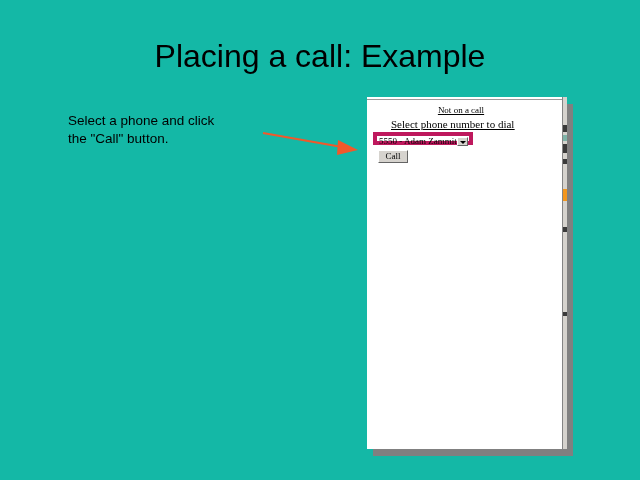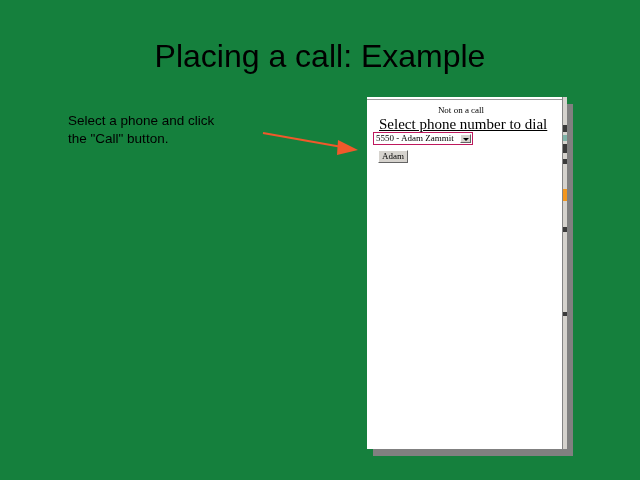--- a/index.html
+++ b/index.html
@@ -14,21 +14,21 @@
     font-family: "Liberation Sans", sans-serif;
     overflow: hidden;
     position: relative;
   }
 
   #slide {
     position: absolute;
     left: 0; top: 0;
     width: 640px;
     height: 480px;
-    background: #15803d;
+    background: #14b8a6;
   }
 
   
   #slide-title {
     position: absolute;
     left: 0;
     top: 37px;
     width: 640px;
     text-align: center;
     font-family: "Liberation Sans", sans-serif;
@@ -139,43 +139,44 @@
   }
 
   
   .screenshot-content {
     position: absolute;
     left: 0;
     top: 4px;
     width: 192px;
     font-family: "Liberation Serif", serif;
     color: #000000;
+    text-decoration: underline;
   }
   #call-status {
     text-align: center;
     font-size: 9px;
     line-height: 12px;
     margin: 3px 0 2px 0;
     padding-right: 4px;
   }
   #dial-label {
-    margin-left: 12px;
-    font-size: 15px;
+    margin-left: 24px;
+    font-size: 11px;
     line-height: 12px;
     text-decoration: underline;
     white-space: nowrap;
   }
   #phone-select {
     position: relative;
     margin-left: 6px;
     margin-top: 2px;
     width: 100px;
     height: 13px;
     background: #ffffff;
-    border: 1px solid #be185d;
+    border: 4px solid #be185d;
     box-sizing: border-box;
     font-family: "Liberation Serif", serif;
     font-size: 9px;
     line-height: 11px;
   }
   #phone-select .value {
     position: absolute;
     left: 2px;
     top: 0px;
     white-space: nowrap;
@@ -253,21 +254,21 @@
 
         <div id="dial-label">Select phone number to dial</div>
 
         <div id="phone-select">
           <span class="value">5550 - Adam Zammit</span>
           <span class="dropdown-btn">
             <span class="caret"></span>
           </span>
         </div>
 
-        <button id="call-button">Adam</button>
+        <button id="call-button">Call</button>
 
       </div>
 
       <div id="screenshot-scrollbar">
         <div class="thumb t1"></div>
         <div class="mark-teal"></div>
         <div class="thumb t2"></div>
         <div class="thumb t3"></div>
         <div class="mark-orange"></div>
         <div class="thumb t4"></div>

